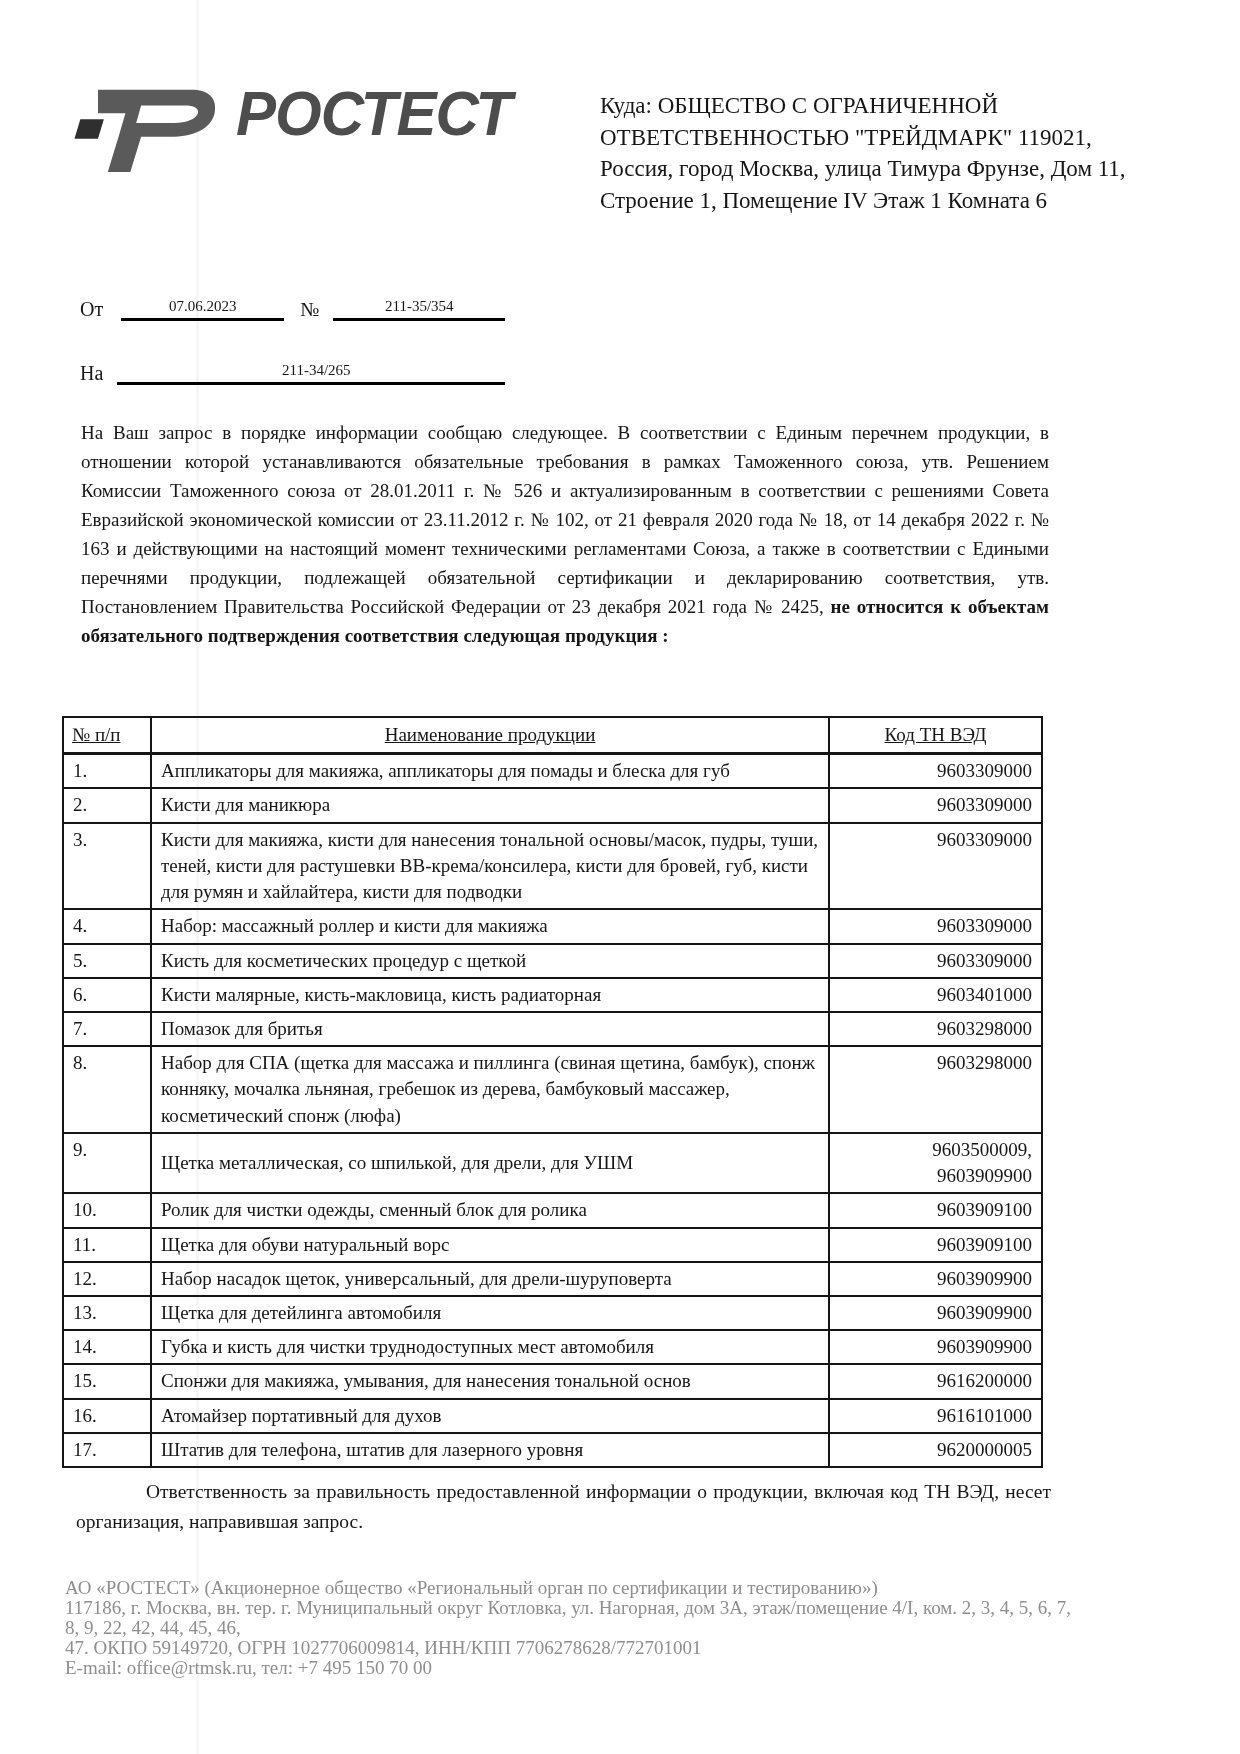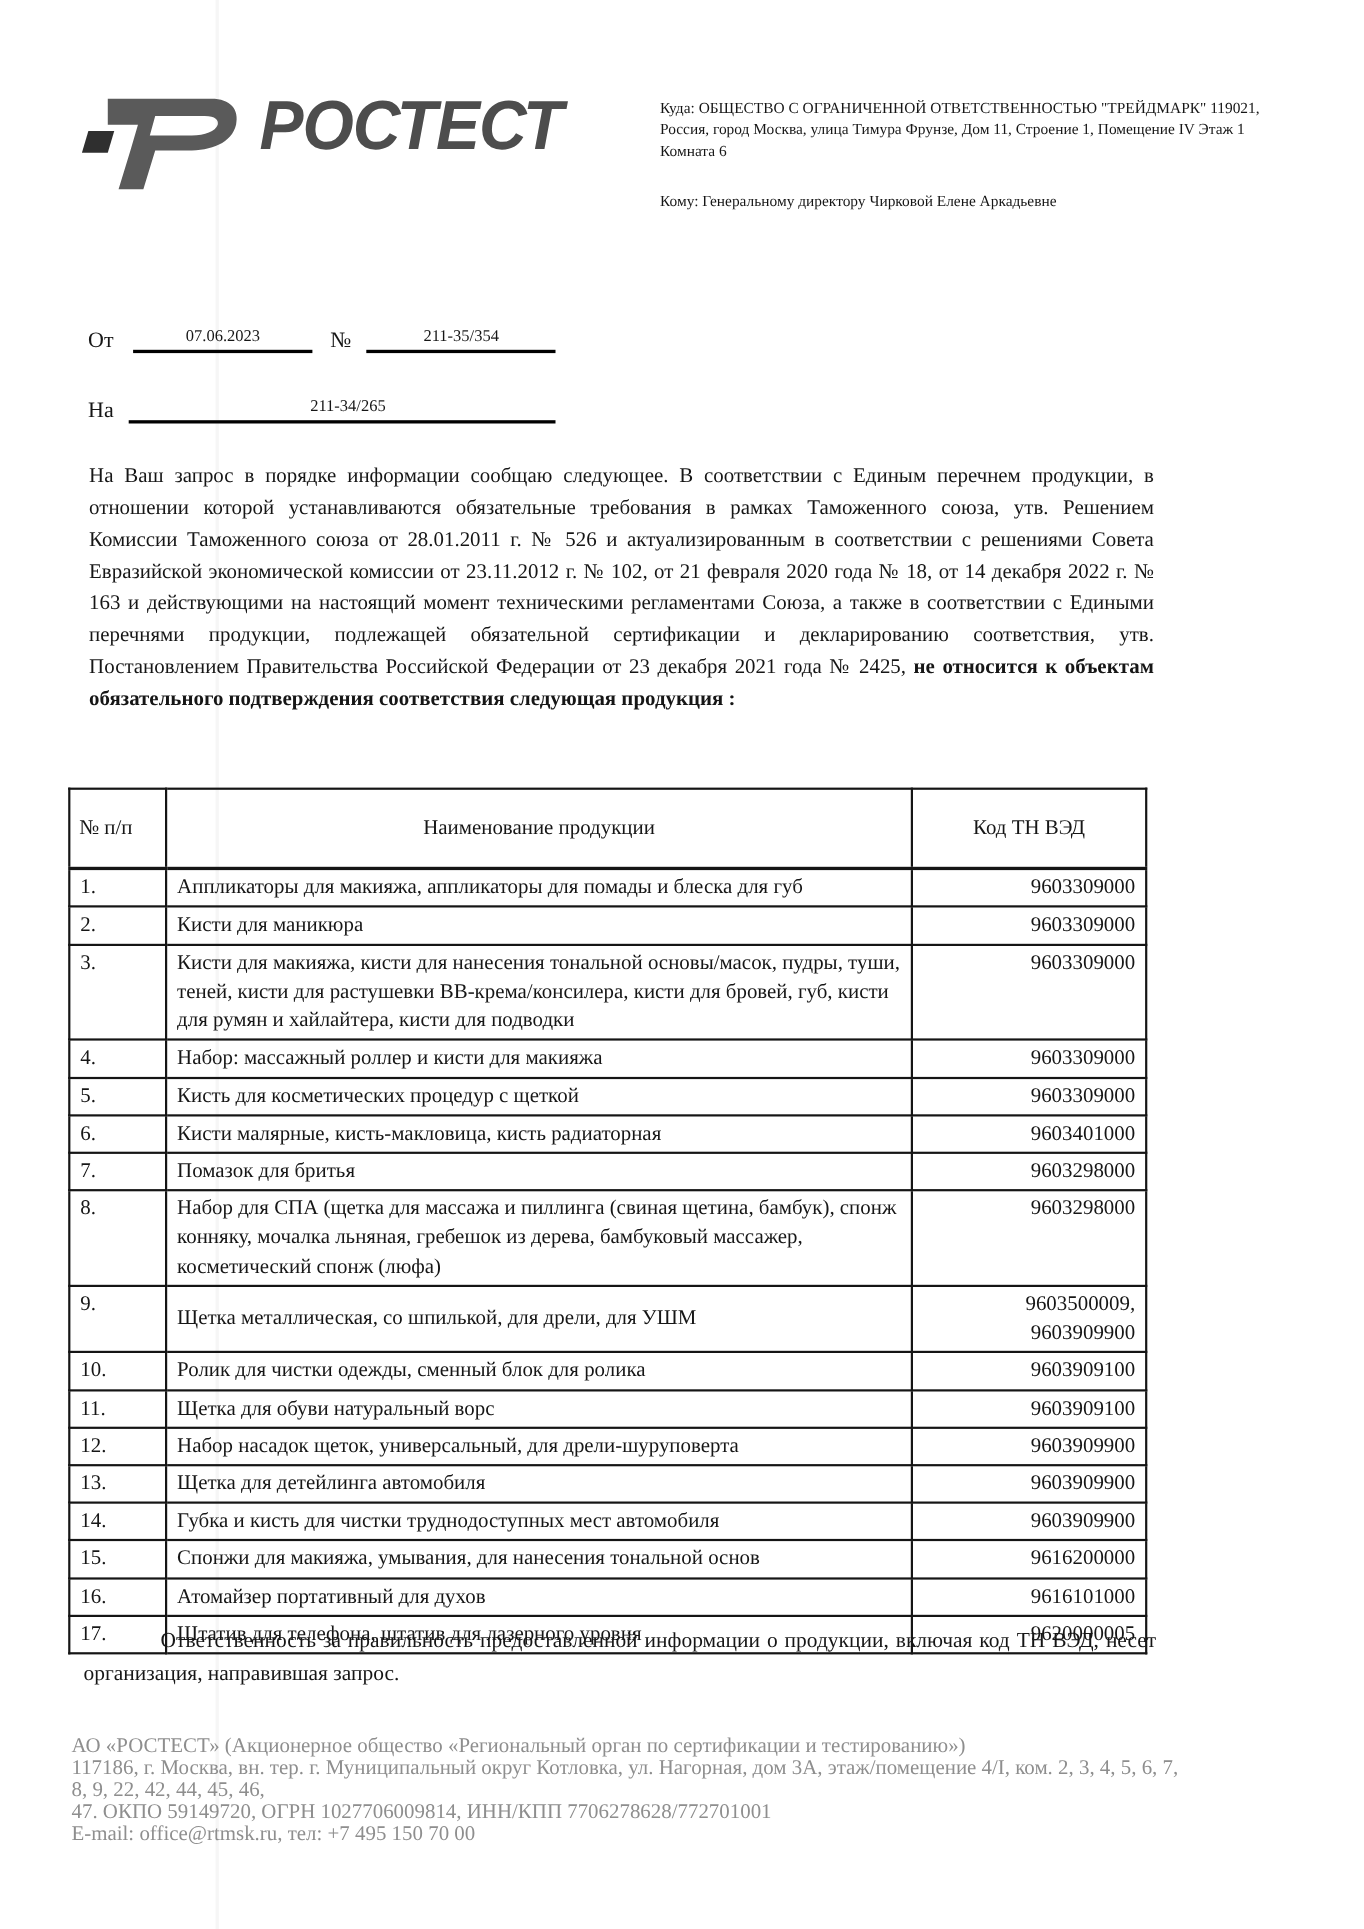--- a/index.html
+++ b/index.html
@@ -24,21 +24,21 @@
   .logo-icon { display: inline-block; width: 152px; height: 98px; }
   .logo-word {
     font-family: "Liberation Sans", sans-serif;
     font-weight: bold; font-style: italic;
     font-size: 60px; letter-spacing: -1px;
     color: #4d4d4d; margin-left: 14px;
     transform: scaleY(1.05);
   }
 
   
-  .addr { position: absolute; left: 600px; top: 90px; width: 560px; font-size: 14px; line-height: 1.38; }
+  .addr { position: absolute; left: 600px; top: 90px; width: 560px; font-size: 23px; line-height: 1.38; }
   .addr p { margin: 0; }
   .addr .komu { margin-top: 26px; }
 
   
   .ref-ot { position: absolute; left: 80px; top: 298px; font-size: 20px; }
   .ref-na { position: absolute; left: 80px; top: 352px; font-size: 20px; }
   .u-field {
     display: inline-block; border-bottom: 3px solid #000;
     text-align: center; padding-bottom: 3px; vertical-align: bottom;
     font-size: 15px;
@@ -55,22 +55,23 @@
   }
   .body-par b { font-weight: bold; }
 
   
   .prod {
     position: absolute; left: 62px; top: 716px; width: 975px;
     border-collapse: collapse; font-size: 19px; table-layout: fixed;
   }
   .prod th, .prod td { border: 2px solid #151515; line-height: 1.38; }
   .prod thead th {
-    font-weight: normal; text-align: center; padding: 22px 6px;
+    font-weight: normal; text-align: center; padding: 4px 6px;
     border-bottom: 3px solid #151515;
+    text-decoration: underline;
   }
   .prod thead th.c-num { text-align: left; padding-left: 8px; }
   .prod td { padding: 3px 9px; }
   .c-num { width: 72px; }
   .c-name { width: 664px; }
   .c-code { width: 199px; }
   .prod td.c-num { vertical-align: top; text-align: left; }
   .prod td.c-name { vertical-align: middle; }
   .prod td.c-code { vertical-align: top; text-align: right; }
 
@@ -99,21 +100,20 @@
         <path fill="#2f2f2f" d="M8 40 L32 40 L26 60 L2 60 Z"></path>
         <path fill="#5a5a5a" fill-rule="evenodd" d="M26 10 L122 10 C140 10 148 20 145 34 C141 51 122 58 100 58 L70 58 L59 94 L36 94 L47 58 L54 34 L26 34 Z
              M70 26 L116 26 C126 26 129 30 128 34 C126 40 116 44 104 44 L65 44 Z"></path>
       </svg>
     </span>
     <span class="logo-word">РОСТЕСТ</span>
   </div>
 
   <div class="addr">
     <p>Куда: ОБЩЕСТВО С ОГРАНИЧЕННОЙ ОТВЕТСТВЕННОСТЬЮ "ТРЕЙДМАРК" 119021, Россия, город Москва, улица Тимура Фрунзе, Дом 11, Строение 1, Помещение IV Этаж 1 Комната 6</p>
-    <p class="komu">Кому: Генеральному директору Чирковой Елене Аркадьевне</p>
   </div>
 
   <div class="ref-ot">
     <span>От</span><span class="u-field f-date">07.06.2023</span><span class="no-label">№</span><span class="u-field f-num">211-35/354</span>
   </div>
   <div class="ref-na">
     <span>На</span><span class="u-field f-reply">211-34/265</span>
   </div>
 
   <p class="body-par"><span>На Ваш запрос в порядке информации сообщаю следующее. В соответствии с Единым перечнем продукции, в отношении которой устанавливаются обязательные требования в рамках Таможенного союза, утв. Решением Комиссии Таможенного союза от 28.01.2011 г. № 526 и актуализированным в соответствии с решениями Совета Евразийской экономической комиссии от 23.11.2012 г. № 102, от 21 февраля 2020 года № 18, от 14 декабря 2022 г. № 163 и действующими на настоящий момент техническими регламентами Союза, а также в соответствии с Едиными перечнями продукции, подлежащей обязательной сертификации и декларированию соответствия, утв. Постановлением Правительства Российской Федерации от 23 декабря 2021 года № 2425, </span><b>не относится к объектам обязательного подтверждения соответствия следующая продукция :</b></p>

